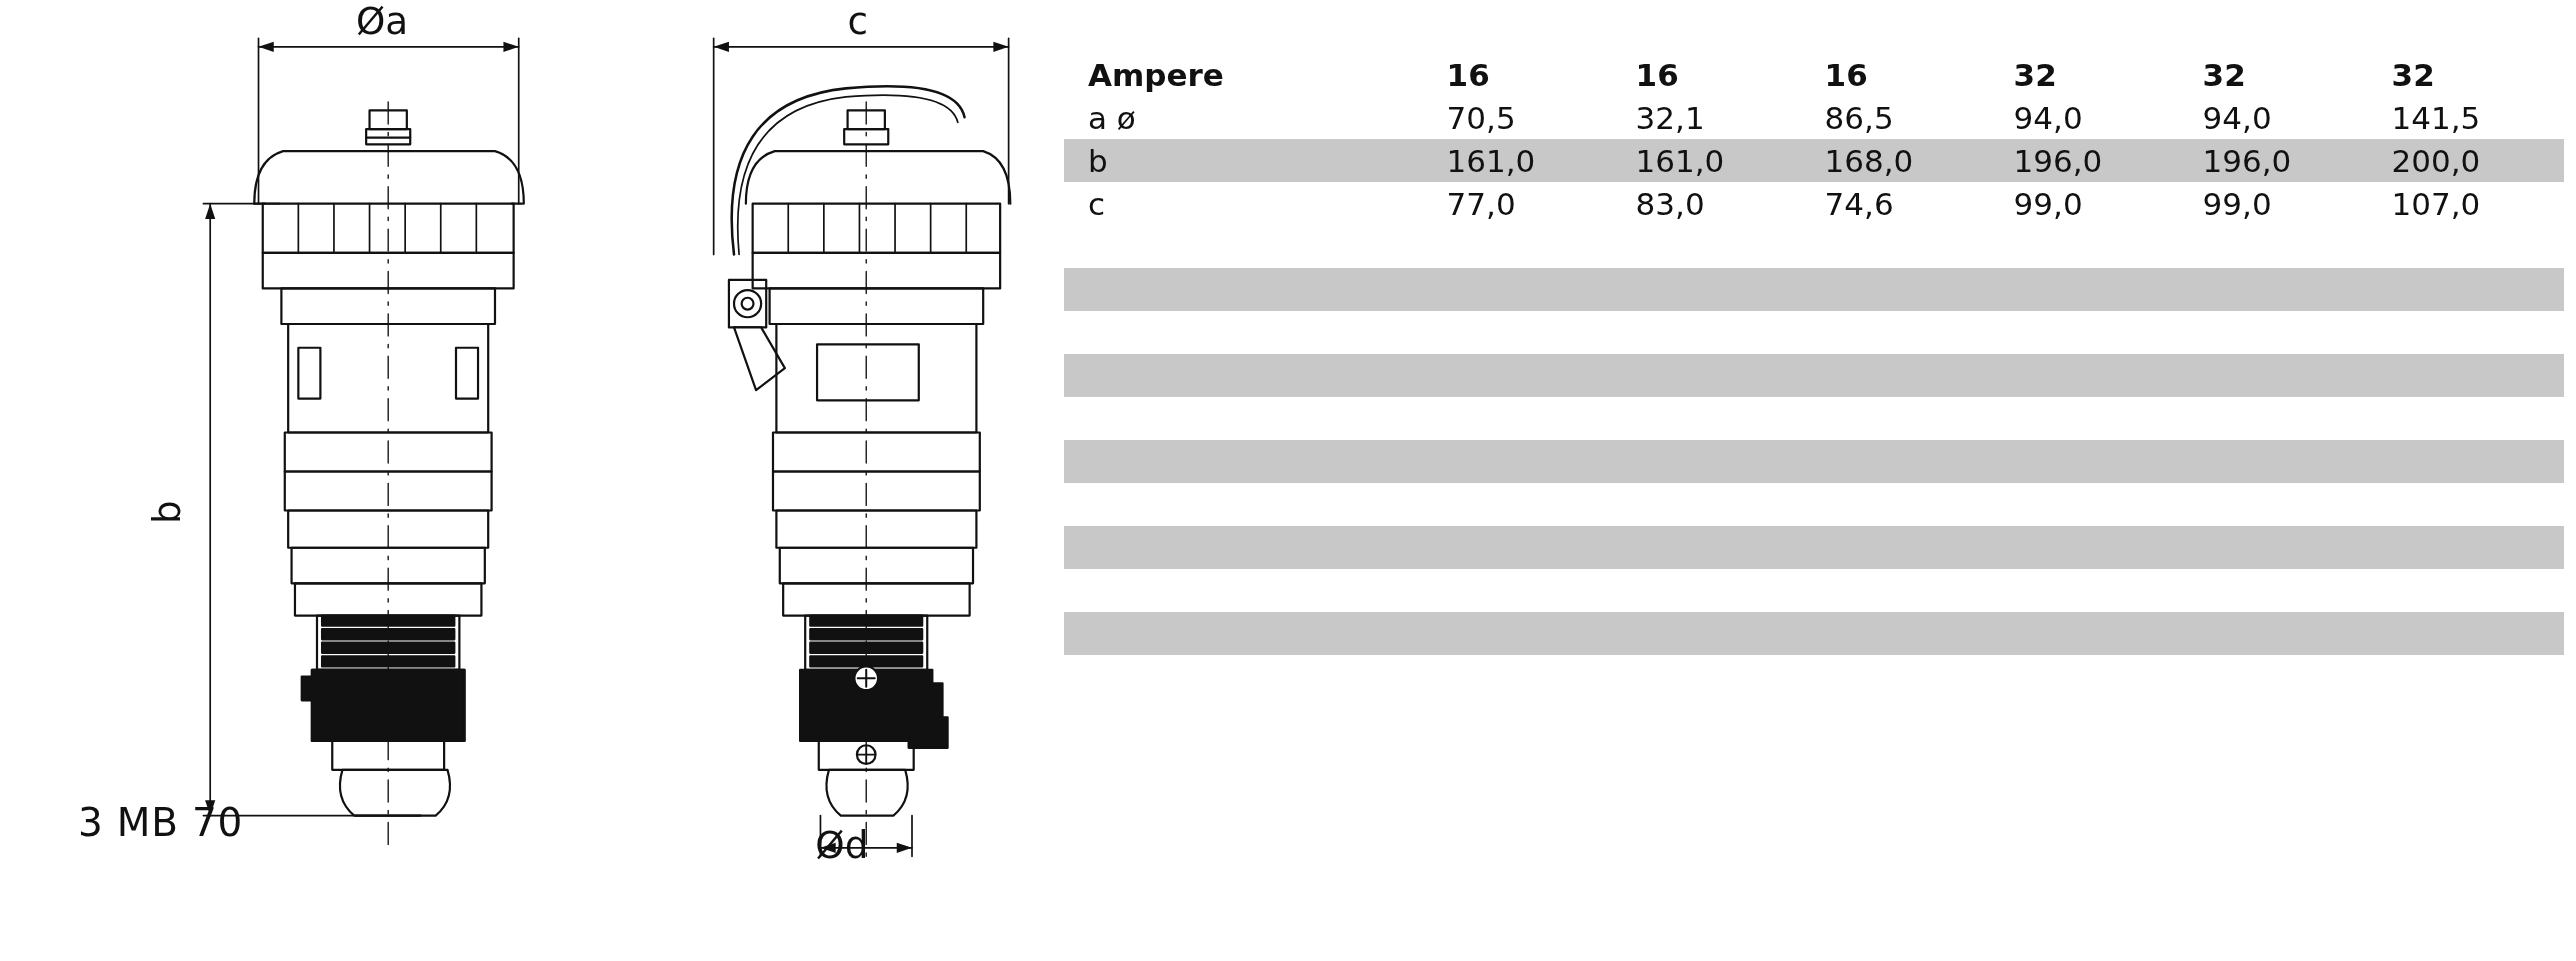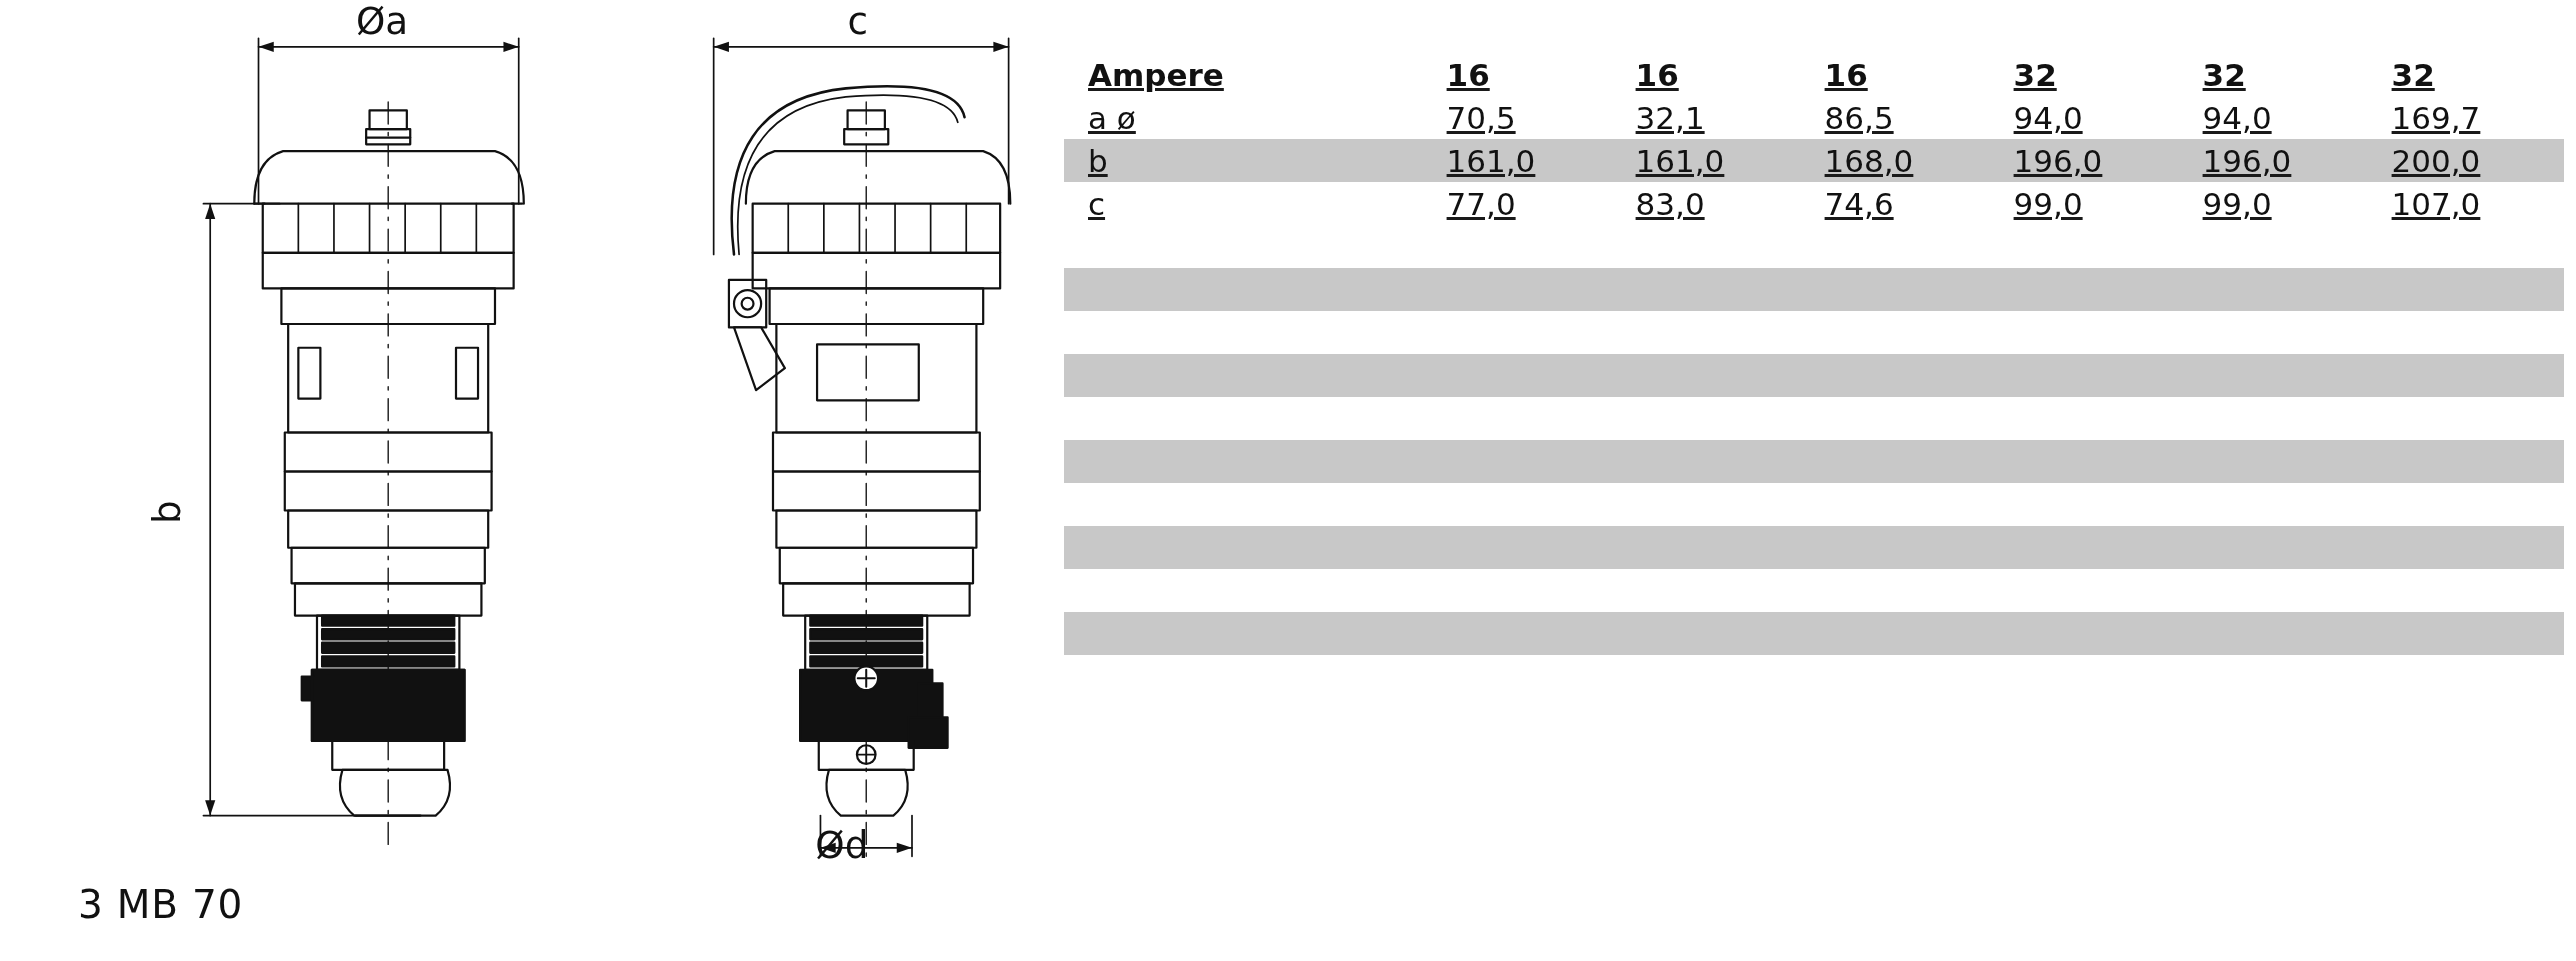--- a/index.html
+++ b/index.html
@@ -3,25 +3,25 @@
 <meta charset="utf-8">
 <style>
   html,body{margin:0;padding:0;background:#ffffff;}
   body{width:2576px;height:961px;font-family:"DejaVu Sans",sans-serif;color:#1a1a1a;overflow:hidden;}
   .page{position:relative;width:2576px;height:961px;}
 
   
   .drawings{position:absolute;left:0;top:0;width:1051px;height:961px;}
   svg.dwg{display:block;}
 
-  .partno{position:absolute;left:78px;top:882px;font-size:39px;letter-spacing:0.8px;color:#111;}
+  .partno{position:absolute;left:78px;top:800px;font-size:39px;letter-spacing:0.8px;color:#111;}
 
   
   .tablewrap{position:absolute;left:1064px;top:53px;width:1500px;}
-  table.spec{border-collapse:collapse;width:1500px;table-layout:fixed;text-decoration:underline;}
+  table.spec{border-collapse:collapse;width:1500px;table-layout:fixed;}
   table.spec td{padding:0;margin:0;}
   .rowh{height:43px;}
   .c-label{width:364px;padding-left:24px !important;font-size:31px;color:#111;white-space:nowrap;}
   .c-val{width:189px;padding-left:18.6px !important;font-size:31px;color:#111;white-space:nowrap;}
   .band{background:#c8c8c8;}
   .hdr .c-label,.hdr .c-val{font-weight:bold;}
   .hdr-rule{border-bottom:1.7px solid #9a9a9a;}
   .spacer-row{height:43px;}
   .gapcell{background:#ffffff;}
 </style>
@@ -203,21 +203,21 @@
         </tr>
 
 
         <tr class="rowh">
           <td class="c-label">a ø</td>
           <td class="c-val">70,5</td>
           <td class="c-val">32,1</td>
           <td class="c-val">86,5</td>
           <td class="c-val">94,0</td>
           <td class="c-val">94,0</td>
-          <td class="c-val">169,7</td>
+          <td class="c-val">141,5</td>
         </tr>
 
         <tr class="rowh band">
           <td class="c-label">b</td>
           <td class="c-val">161,0</td>
           <td class="c-val">161,0</td>
           <td class="c-val">168,0</td>
           <td class="c-val">196,0</td>
           <td class="c-val">196,0</td>
           <td class="c-val">200,0</td>

